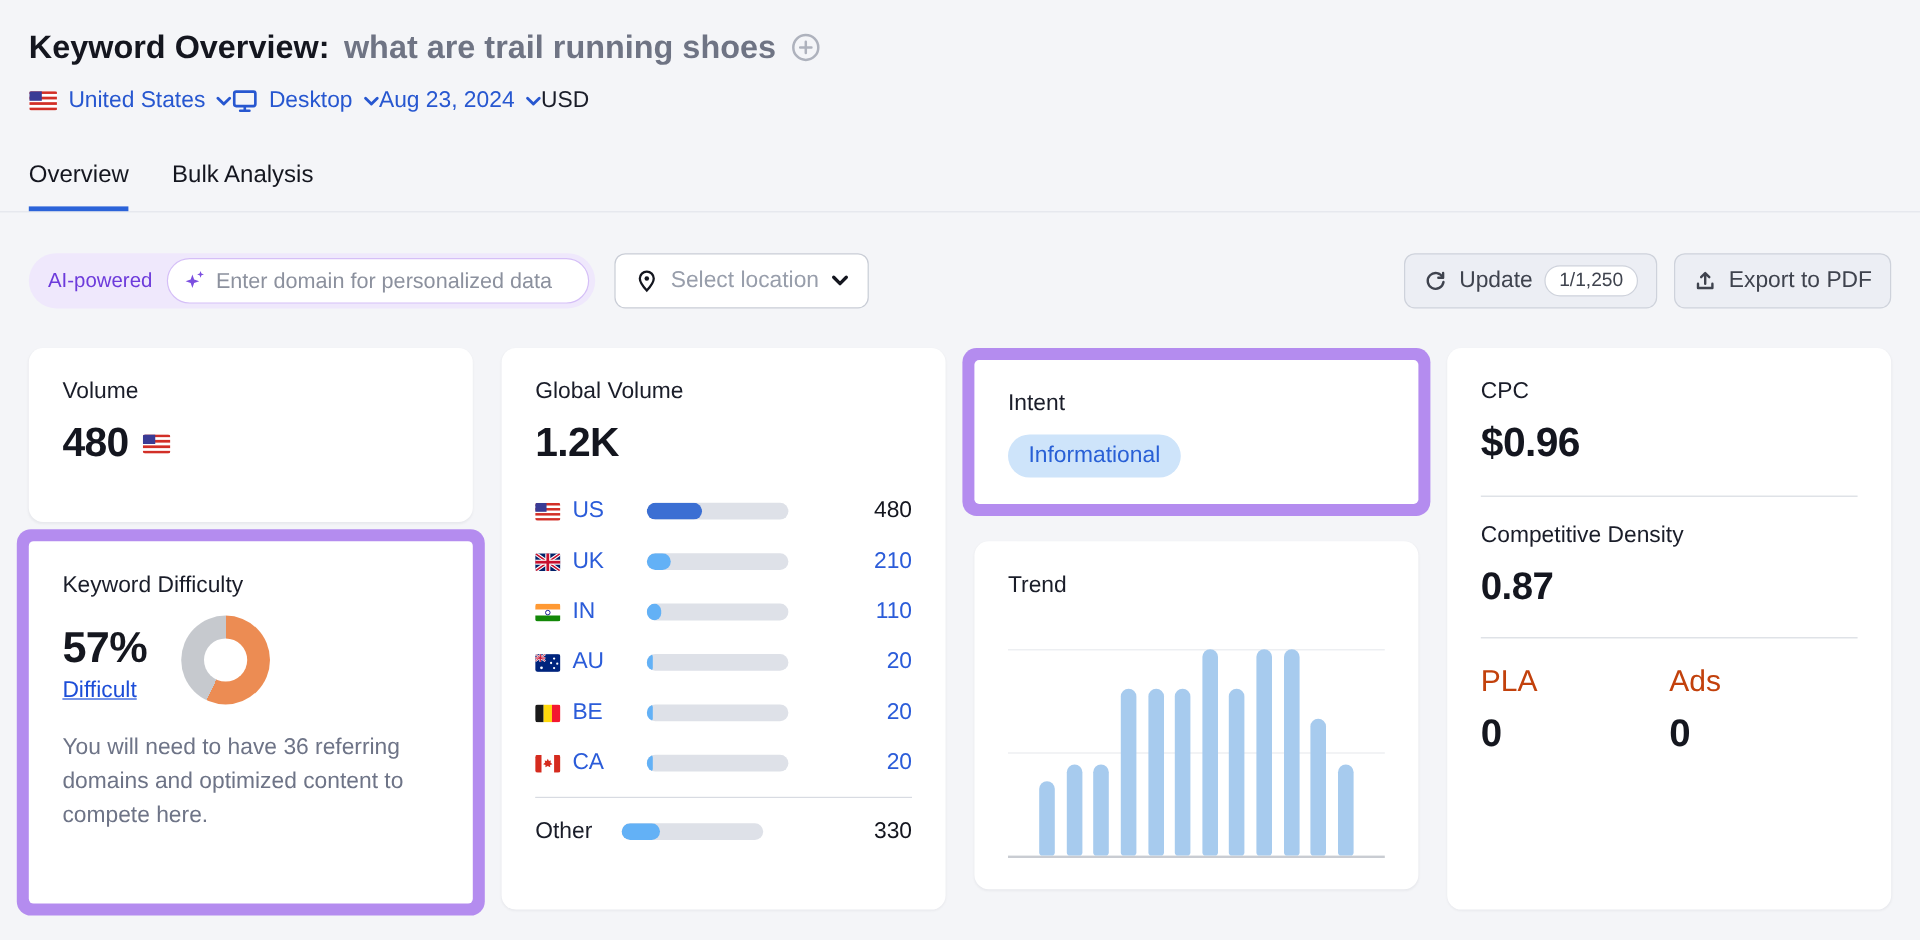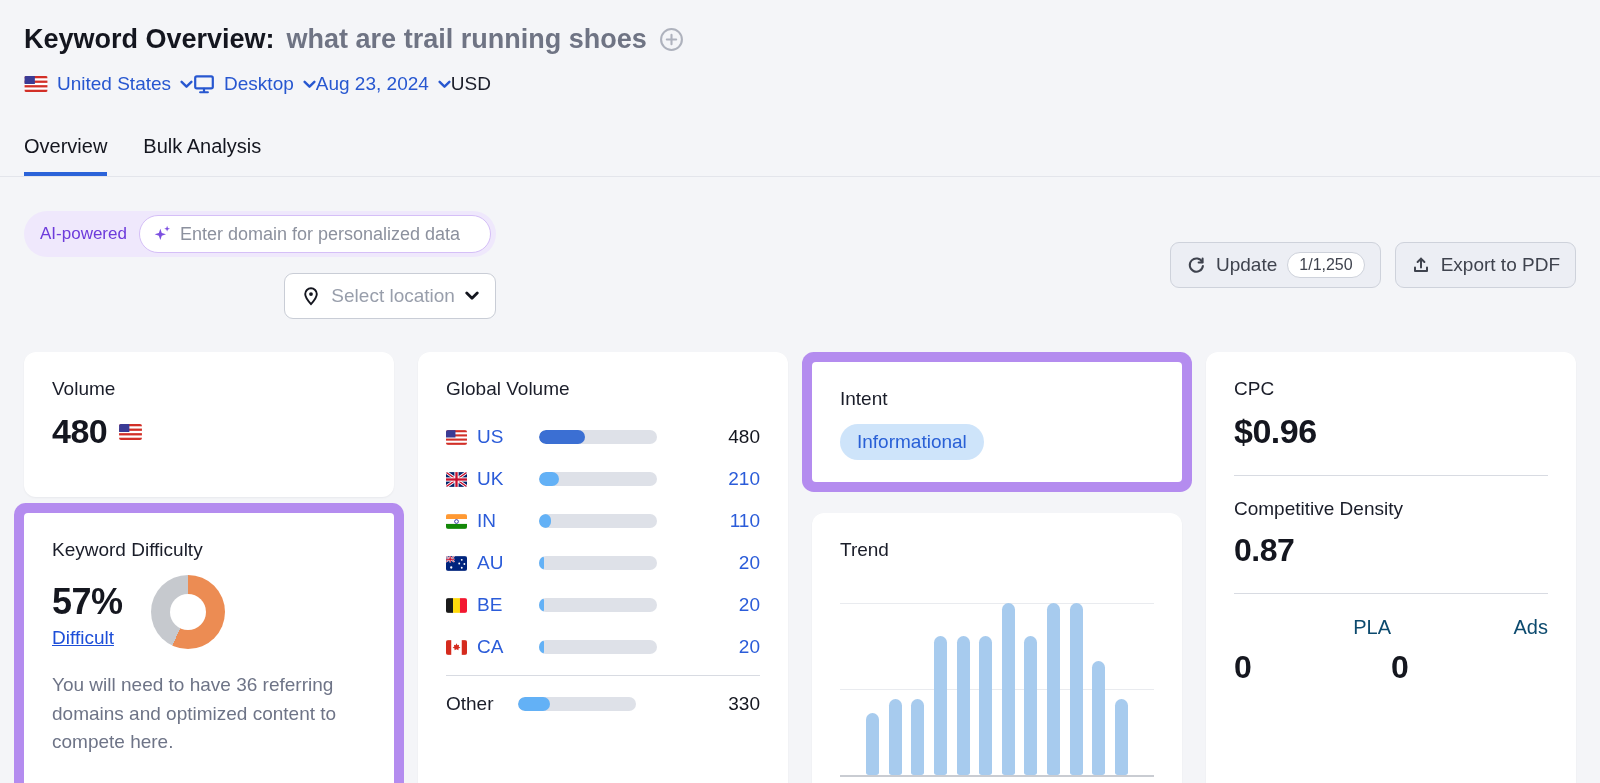--- a/index.html
+++ b/index.html
@@ -20,21 +20,21 @@
   .currency { color:#1a1d29; }
 
   
   .tabsbar { margin-top:40px; border-bottom:1px solid #e3e5eb; }
   .tabs { padding:0 24px; display:flex; gap:36px; }
   .tab { font-size:20px; font-weight:500; color:#14161f; padding-bottom:14px; cursor:pointer; border-bottom:4px solid transparent; }
   .tab.active { border-bottom-color:#2b63d9; }
 
   
   .toolbar { margin:34px 24px 0; display:flex; align-items:center; justify-content:space-between; }
-  .tleft { display:flex; align-items:flex-end; gap:16px;flex-direction:column; }
+  .tleft { display:flex; align-items:flex-start; gap:16px; }
   .ai-pill { background:#efe8fc; border-radius:24px; height:46px; display:flex; align-items:center; padding:0 5px 0 16px; gap:12px; }
   .ai-label { color:#6d3bdb; font-size:17px; font-weight:500; }
   .ai-input-wrap { background:#fff; border:1.5px solid #d5bff7; border-radius:19px; height:38px; width:352px; display:flex; align-items:center; padding:0 12px; gap:8px; }
   .ai-input-wrap input { border:none; outline:none; font-size:18px; color:#3c3f4a; width:100%; font-family:inherit; background:transparent; }
   .ai-input-wrap input::placeholder { color:#8c919e; }
   .loc-btn { background:#fff; border:1px solid #c9cdd6; border-radius:9px; height:46px; display:flex; align-items:center; gap:10px; padding:0 16px; cursor:pointer; }
   .loc-btn .loc-label { font-size:19px; color:#989eab; }
   .tright { display:flex; align-items:center; gap:14px; }
   .gbtn { background:#eceef4; border:1px solid #ced2db; border-radius:9px; height:46px; display:flex; align-items:center; gap:10px; padding:0 15px; cursor:pointer; font-size:19px; color:#3f434e; font-weight:500; }
   .quota { background:#fff; border:1px solid #ced2db; border-radius:14px; font-size:16px; color:#3f434e; padding:3px 11px; font-weight:400; }
@@ -77,21 +77,21 @@
   .intent-badge { display:inline-block; margin-top:14px; background:#cee4fa; color:#2960d6; font-size:19px; border-radius:18px; padding:7px 17px; }
   .card-trend { height:290px; }
   .tchart { position:relative; height:174px; margin-top:42px; border-bottom:2px solid #c9ccd2; display:flex; align-items:flex-end; justify-content:space-between; padding:0 26px; }
   .gline { position:absolute; left:0; right:0; height:1px; background:#e9ebef; }
   .tbar { width:13px; background:#a7cbee; border-radius:7px 7px 3px 3px; position:relative; z-index:1; }
 
   
   .card-cpc { height:468px; }
   .cpc-divider { border-top:1px solid #d8dbe2; margin:24px 0 22px; }
   .pla-row { display:grid; grid-template-columns:1fr 1fr; margin-top:2px; }
-  .mini-label { font-size:20px; color:#0c4a6e;text-align:right; }
+  .mini-label { font-size:25px; color:#c2410c; }
   .mini-value { margin-top:10px; font-size:32px; font-weight:700; }
 
   .flag svg, .cflag svg { display:block; width:100%; height:100%; border-radius:2px; }
   svg { display:block; }
 </style>
 </head>
 <body>
 
 <div class="page-pad">
   <div class="h1row">
@@ -244,20 +244,21 @@
         </div>
         <div class="donut" id="kd-donut" style="background: conic-gradient(rgb(236, 140, 83) 0deg, rgb(236, 140, 83) 57%, rgb(198, 201, 206) 57%, rgb(198, 201, 206) 100%);"></div>
       </div>
       <div class="kd-desc">You will need to have 36 referring domains and optimized content to compete here.</div>
     </div>
   </div>
 
   <div>
     <div class="card card-gv">
       <div class="ctitle">Global Volume</div>
+      <div class="cvalue">1.2K</div>
       <div class="clist" id="country-list">
           <div class="crow">
             <span class="cflag">
               <svg viewBox="0 0 20 14">
                 <rect width="20" height="14" fill="#fff"></rect>
                 <g fill="#D22F27">
                   <rect y="0" width="20" height="2"></rect>
                   <rect y="4" width="20" height="2"></rect>
                   <rect y="8" width="20" height="2"></rect>
                   <rect y="12" width="20" height="2"></rect>

